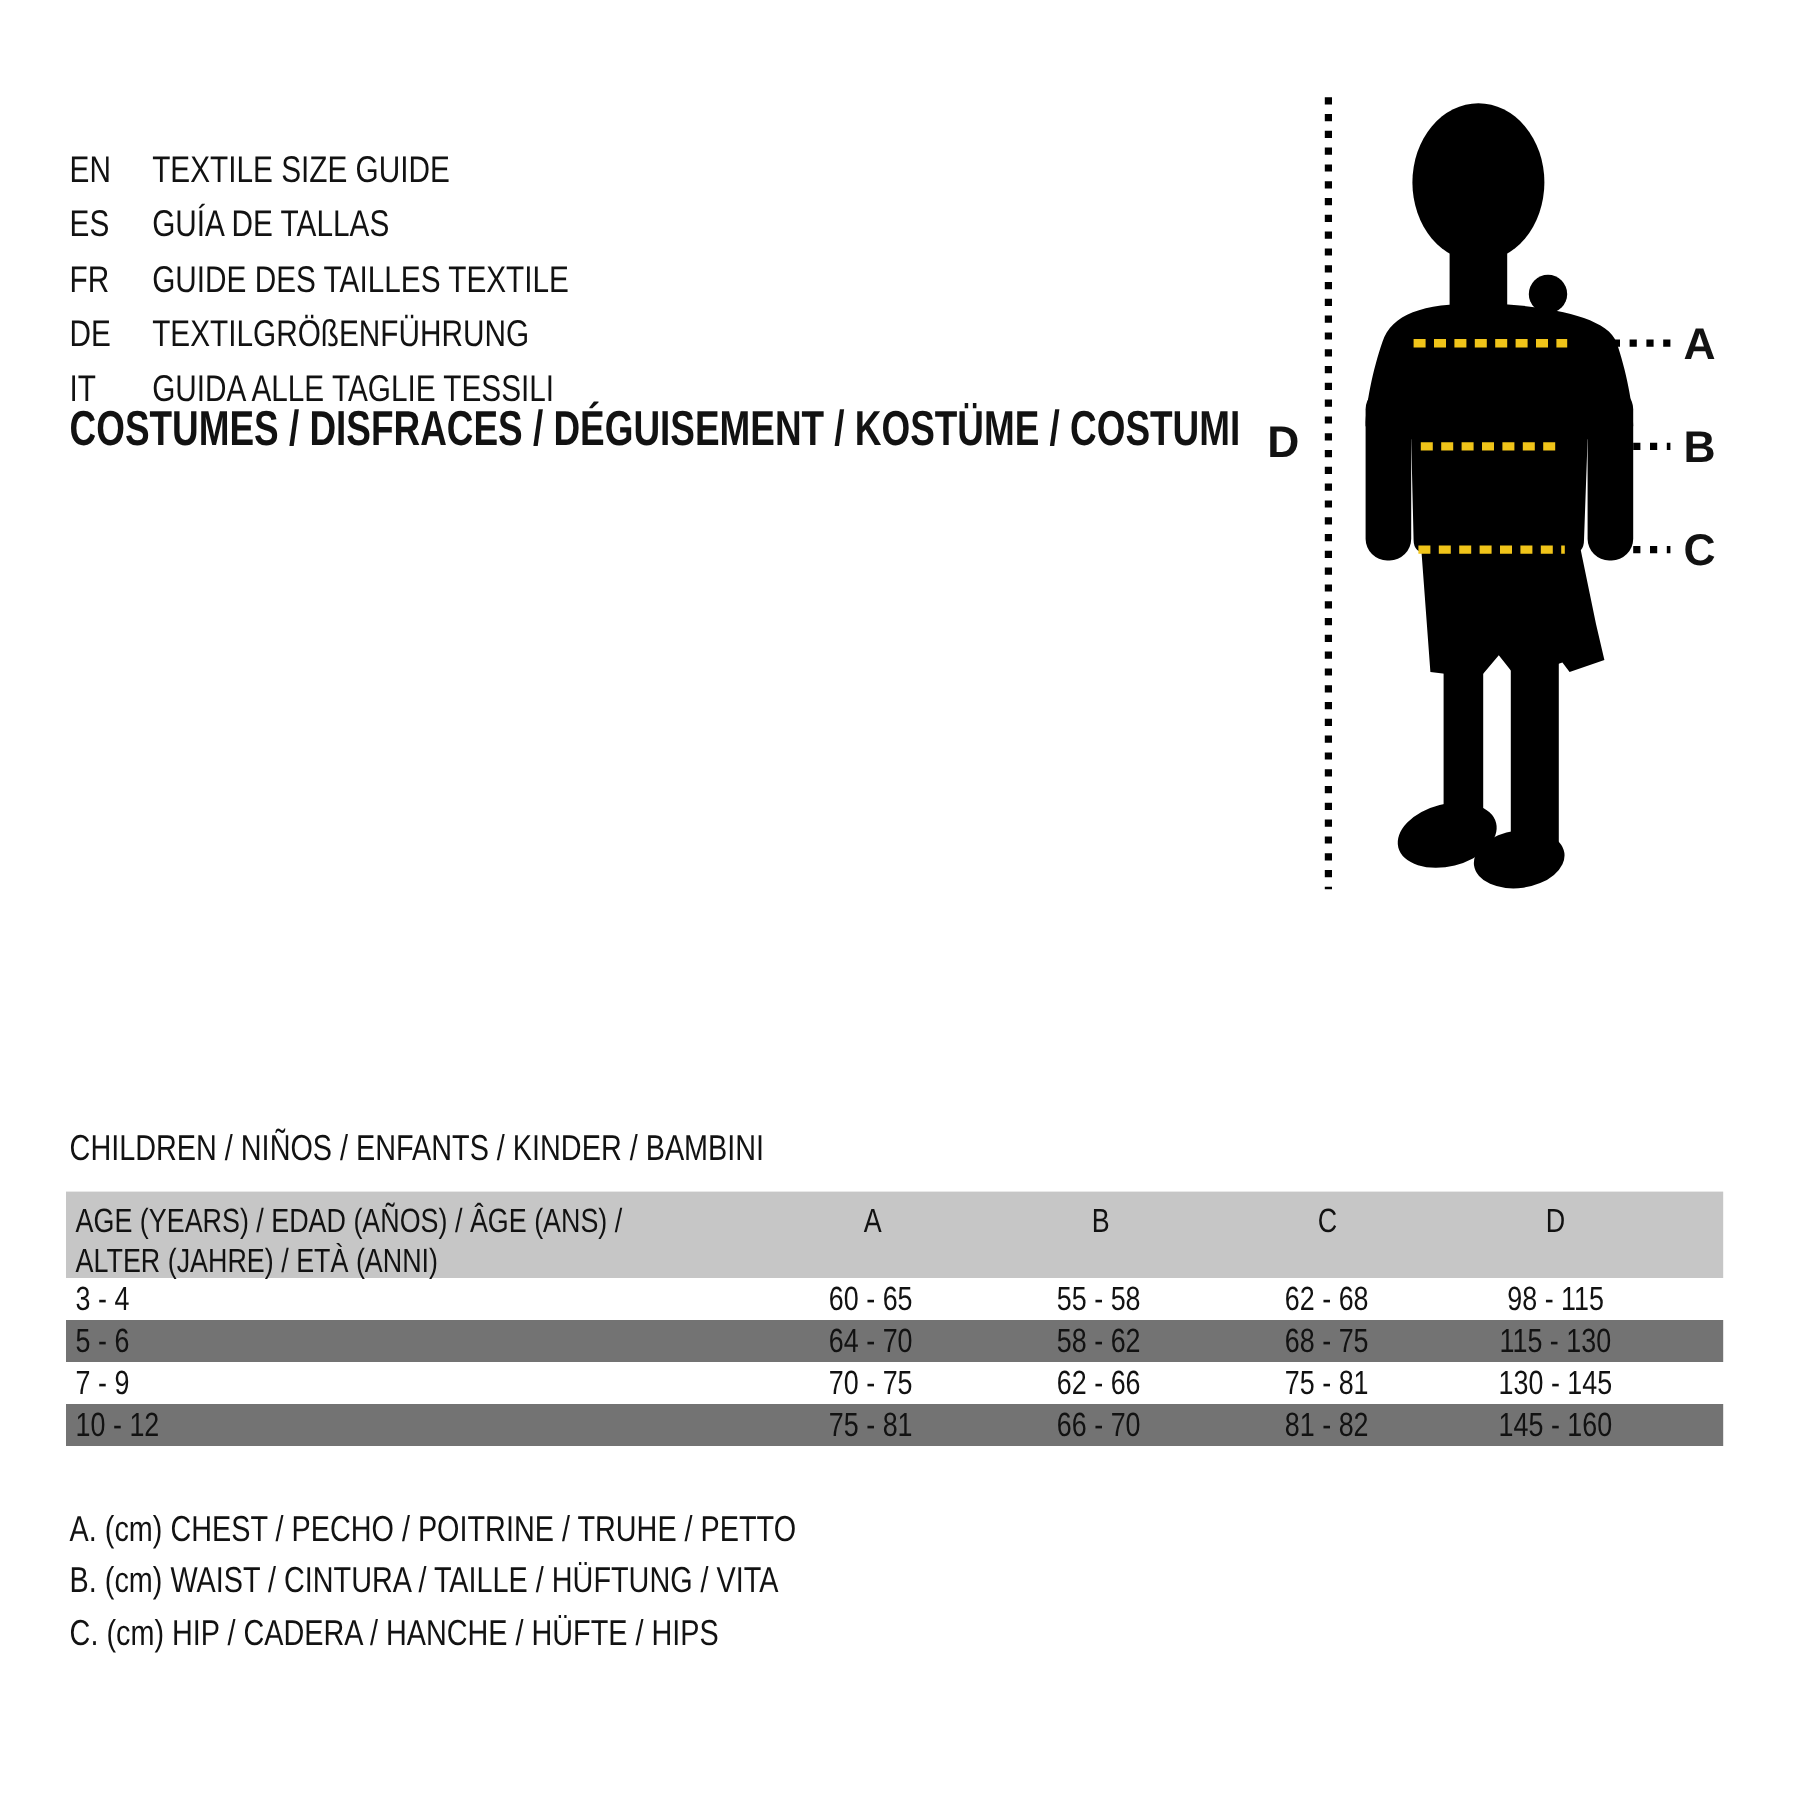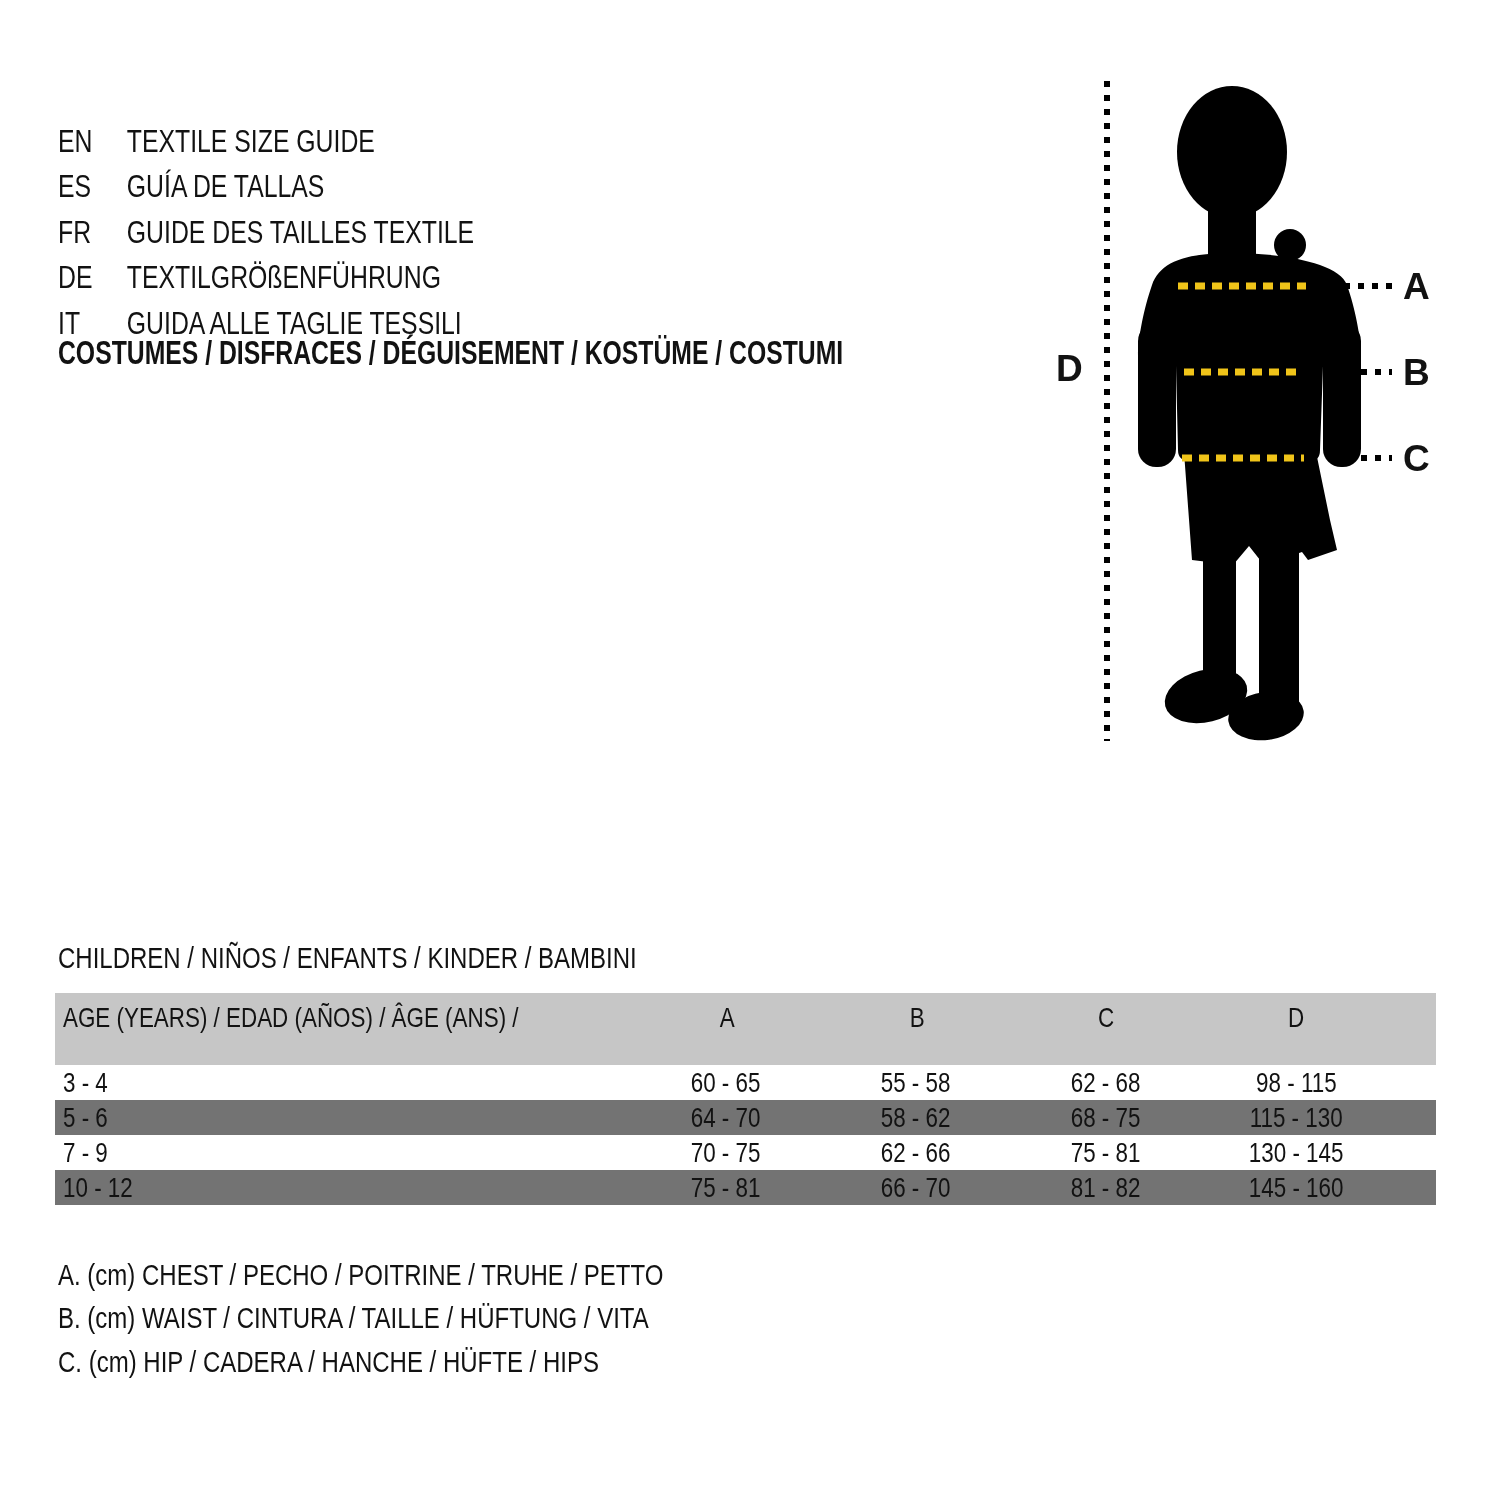--- a/index.html
+++ b/index.html
@@ -13,21 +13,21 @@
   .cond  { display:inline-block; transform:scaleX(0.8);  transform-origin:0 50%; white-space:nowrap; }
   .condc { display:inline-block; transform:scaleX(0.8);  transform-origin:50% 50%; white-space:nowrap; }
   .cond75{ display:inline-block; transform:scaleX(0.75); transform-origin:0 50%; white-space:nowrap; }
 
   
   .lang-list { position:absolute; left:58px; top:74px;margin-top:45px; }
   .lang-row  { height:45.5px; display:flex; align-items:center; font-size:31px; transform:scaleX(0.8); transform-origin:0 50%; white-space:nowrap; }
   .lang-code { display:inline-block; width:86px; }
 
   
-  .costumes-title { position:absolute; left:58px; top:334px; font-size:33px; font-weight:bold; }
+  .costumes-title { position:absolute; left:58px; top:334px; font-size:41px; font-weight:bold; }
 
   
   .figure-svg { position:absolute; left:1020px; top:60px; }
 
   
   .children-title { position:absolute; left:58px; top:941px; font-size:30px; }
 
   .size-table { position:absolute; left:55px; top:993px; width:1381px; font-size:28px; }
   .thead { display:flex; background:#c6c6c6; height:72px; }
   .th-age { flex:1; padding:8px 0 0 8px; line-height:33px; }
@@ -112,20 +112,21 @@
   </svg>
 
   <div class="children-title">
     <span class="cond">CHILDREN / NIÑOS / ENFANTS / KINDER / BAMBINI</span>
   </div>
 
   <div class="size-table">
     <div class="thead">
       <div class="th-age">
         <div><span class="cond">AGE (YEARS) / EDAD (AÑOS) / ÂGE (ANS) /</span></div>
+        <div><span class="cond">ALTER (JAHRE) / ETÀ (ANNI)</span></div>
       </div>
       <div class="th-col"><span class="condc">A</span></div>
       <div class="th-col"><span class="condc">B</span></div>
       <div class="th-col"><span class="condc">C</span></div>
       <div class="th-col th-col-d"><span class="condc">D</span></div>
     </div>
 
     <div class="trow">
       <div class="td-age"><span class="cond">3 - 4</span></div>
       <div class="td"><span class="condc">60 - 65</span></div>

